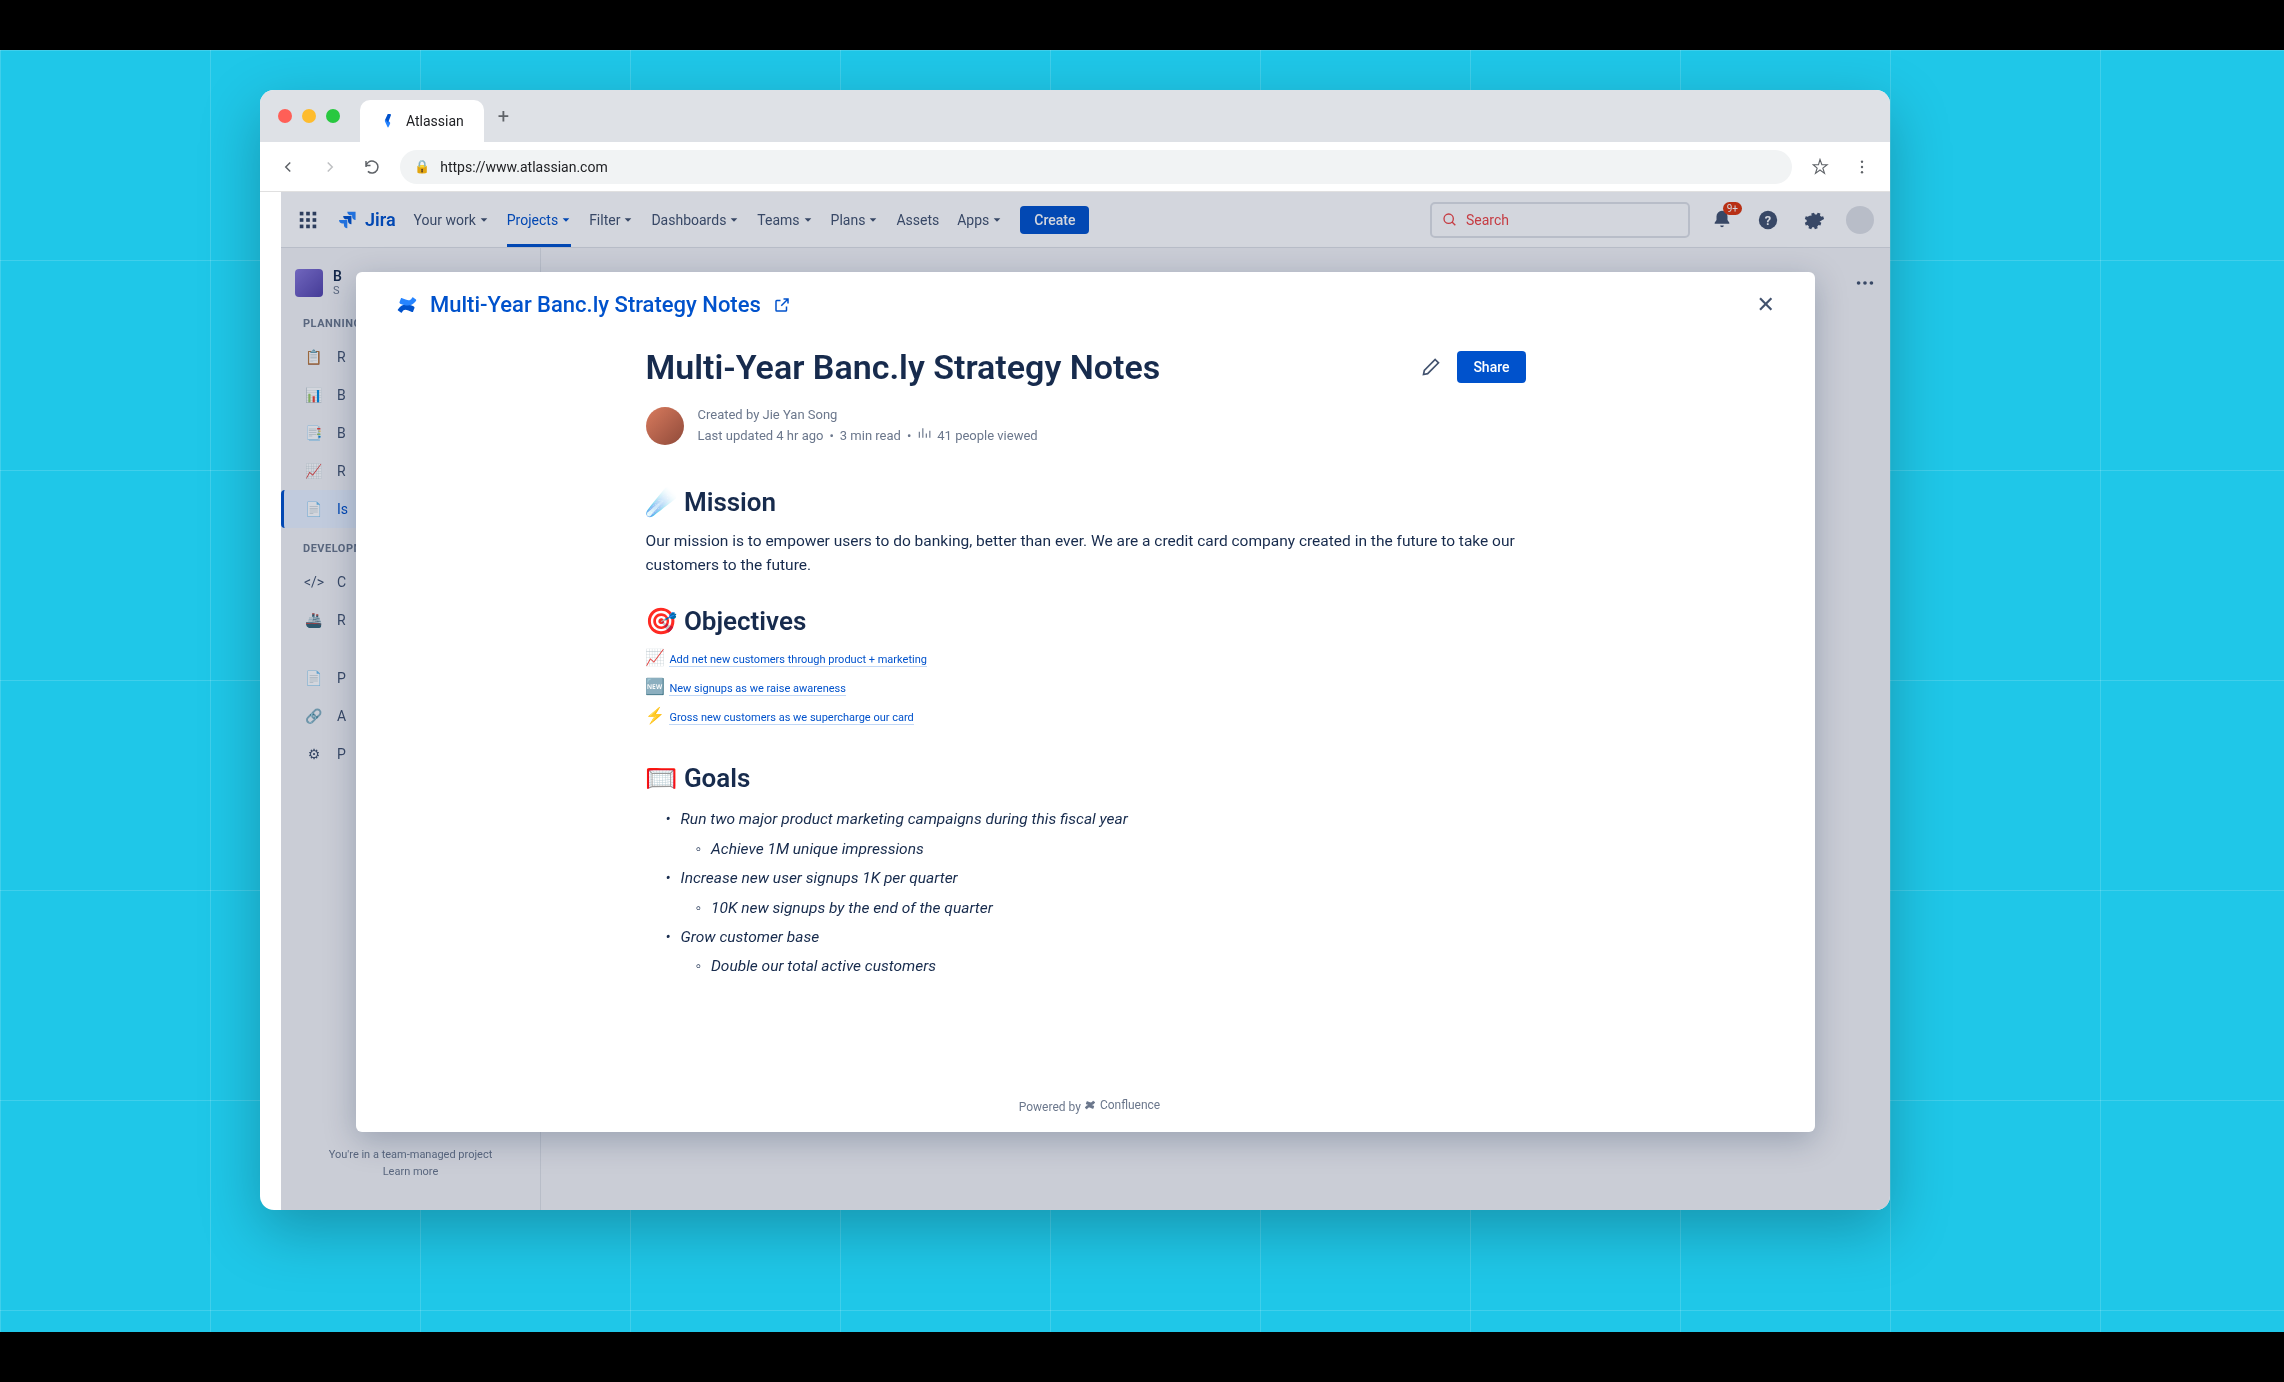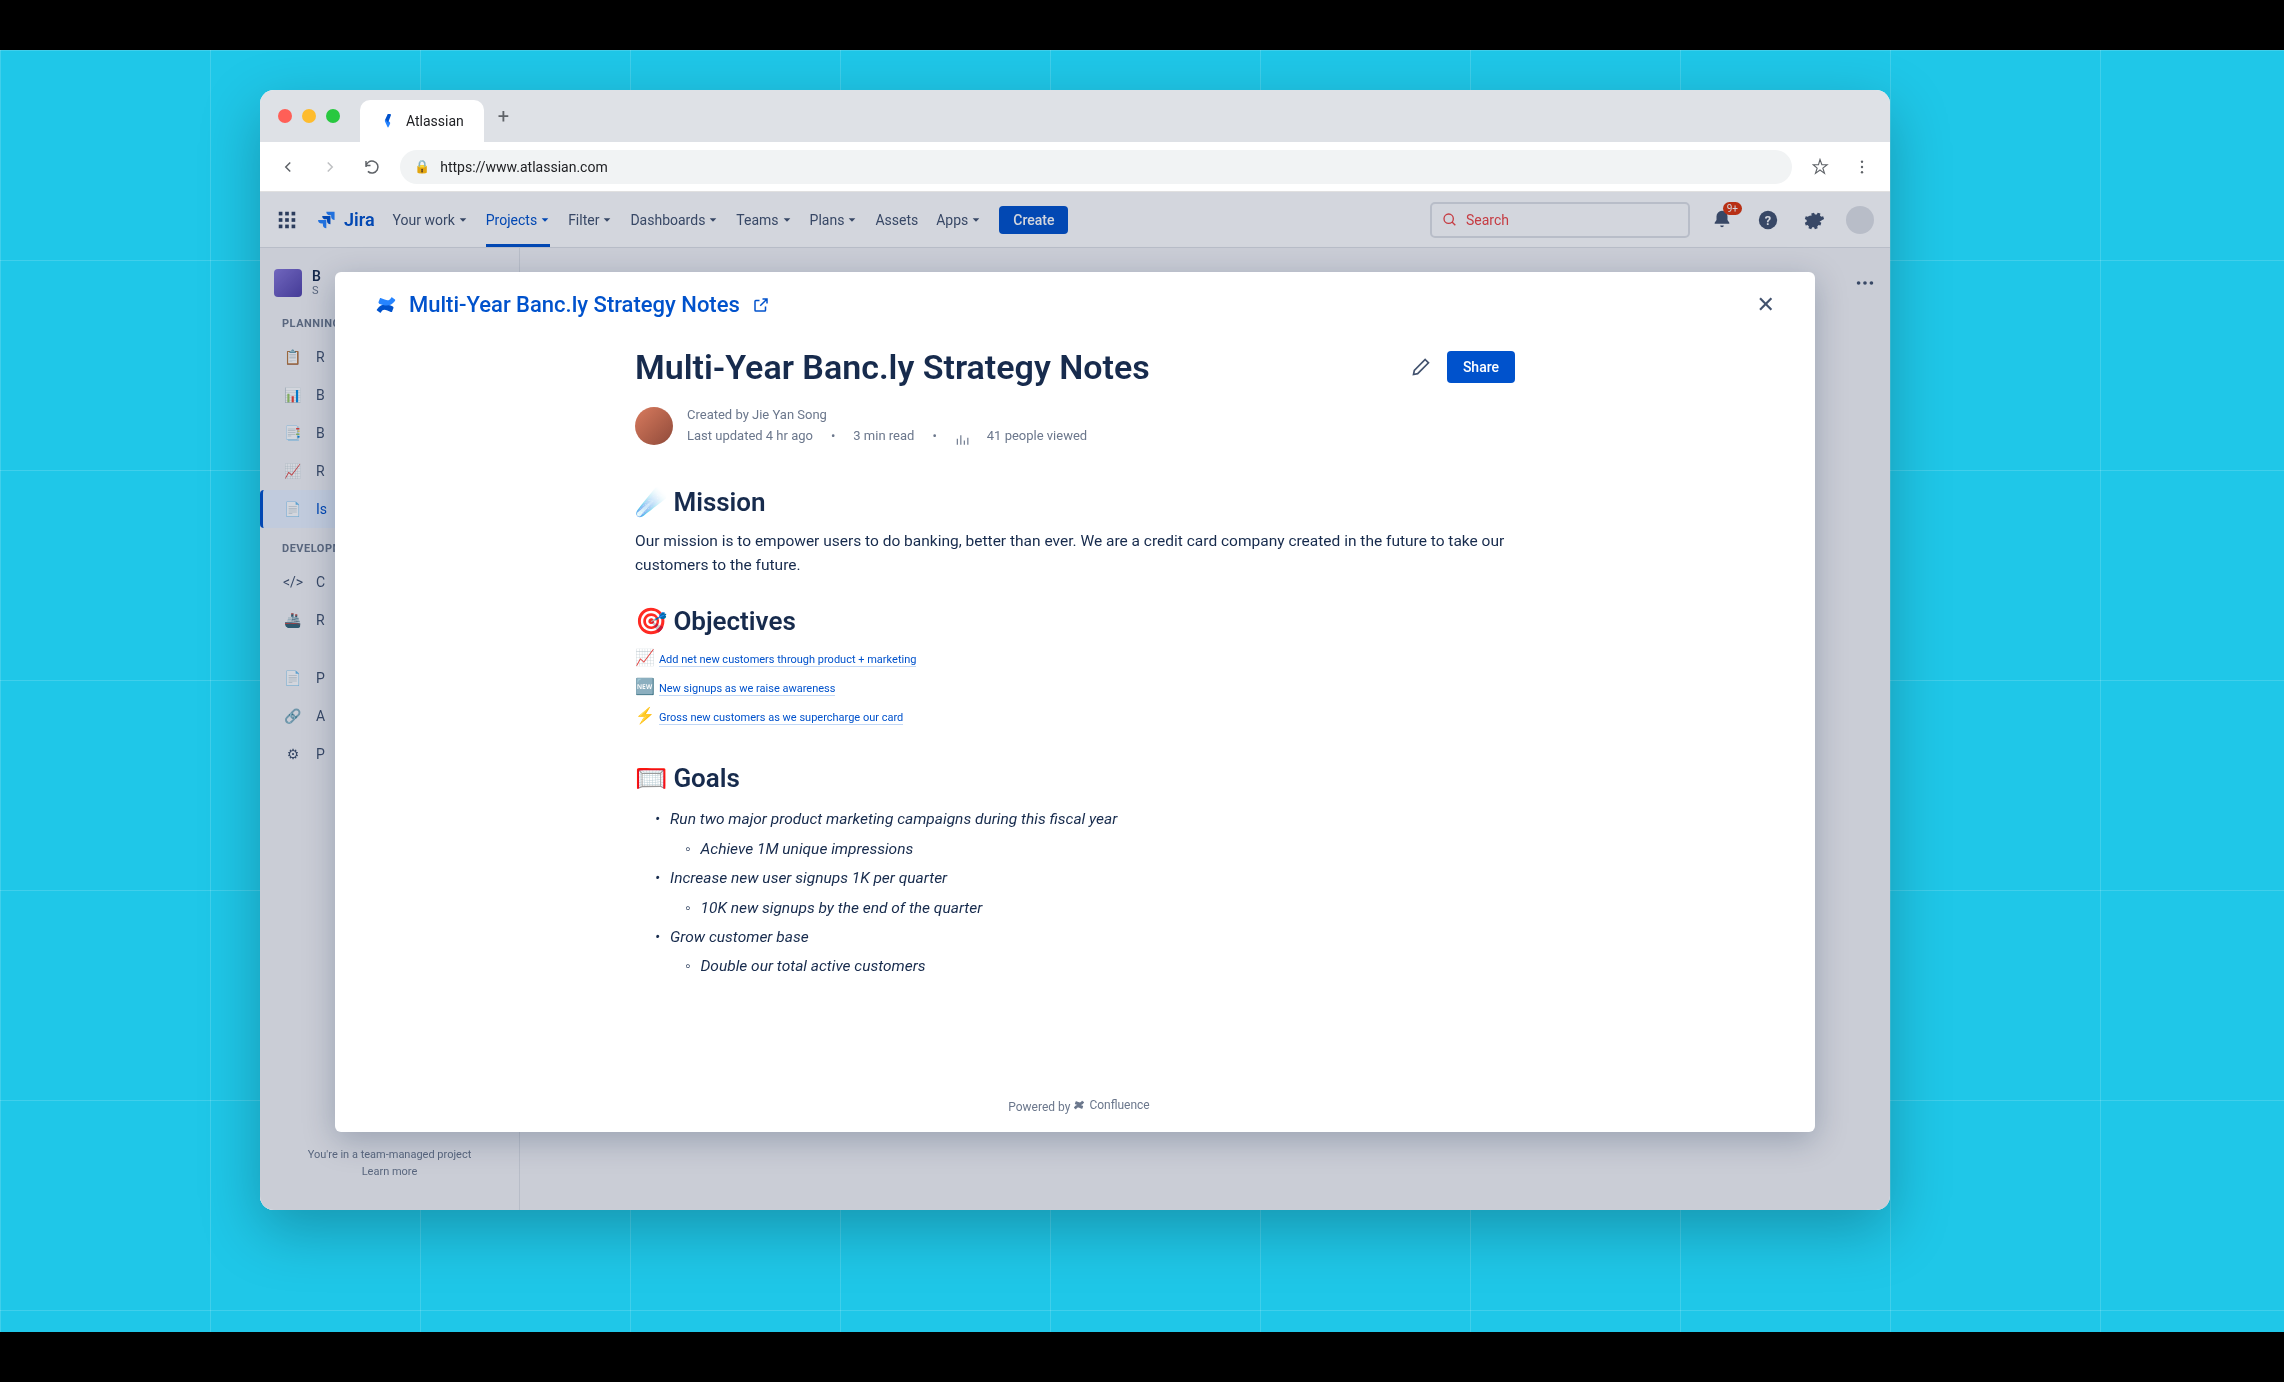--- a/index.html
+++ b/index.html
@@ -35,21 +35,21 @@
 .new-tab { margin-left: 14px; color: #5f6368; font-size: 20px; }
 
 .addr-bar {
   height: 50px; background: #fff; border-bottom: 1px solid #e0e0e0;
   display: flex; align-items: center; padding: 0 14px; gap: 14px;
 }
 .nav-btn { color: #5f6368; display: flex; align-items: center; justify-content: center; width: 28px; height: 28px; }
 .url-box { flex: 1; background: #f1f3f4; border-radius: 20px; height: 34px; display: flex; align-items: center; padding: 0 14px; gap: 10px; font-size: 14px; color: #202124; }
 .lock { color: #5f6368; font-size: 13px; }
 
-.app-content { position: relative; height: calc(100% - 102px); background: #f4f5f7; }
+.app-content { position: relative; height: calc(100% - 102px); background: #f4f5f7; margin-left: 21px; }
 
 .dim-overlay {
   position: absolute; inset: 0; background: rgba(9,30,66,0.18); z-index: 5;
 }
 
 .jira-nav {
   height: 56px; background: #fff; border-bottom: 1px solid #dfe1e6;
   display: flex; align-items: center; padding: 0 16px; gap: 18px;
 }
 .app-switcher { color: #344563; }
@@ -96,21 +96,21 @@
 
 .doc-wrapper { max-width: 880px; margin: 0 auto; }
 .doc-title-row { display: flex; align-items: center; gap: 16px; margin-bottom: 18px; }
 .doc-title { font-size: 34px; font-weight: 600; color: #172b4d; flex: 1; }
 .edit-icon { color: #42526e; }
 .share-btn { background: #0052cc; color: #fff; padding: 8px 16px; border-radius: 4px; font-size: 14px; font-weight: 500; }
 
 .byline { display: flex; align-items: center; gap: 14px; margin-bottom: 40px; }
 .author-avatar { width: 38px; height: 38px; border-radius: 50%; background: linear-gradient(135deg,#d97b5e,#8f4a3a); }
 .byline-text { font-size: 13px; color: #6b778c; line-height: 1.6; }
-.byline-meta { display: flex; align-items: flex-end; gap: 18px; }
+.byline-meta { display: flex; align-items: flex-start; gap: 6px; }
 .chart-mini { width: 14px; height: 14px; }
 
 .doc-section { margin-bottom: 28px; }
 .doc-h2 { font-size: 26px; font-weight: 600; color: #172b4d; margin-bottom: 12px; display: flex; align-items: center; gap: 6px; }
 .doc-p { font-size: 15.5px; color: #172b4d; line-height: 1.6; }
 .obj-link { color: #0052cc; font-size: 11px; border-bottom: 1px solid #c1d7f5; display: inline-block; margin-bottom: 10px; }
 .obj-emoji { margin-right: 4px; }
 .goals-list { list-style: none; padding-left: 20px; font-size: 15.5px; color: #172b4d; line-height: 1.9; font-style: italic; }
 .goals-list li::before { content: "•"; margin-right: 10px; color: #172b4d; }
 .goals-list .sub { padding-left: 30px; }

